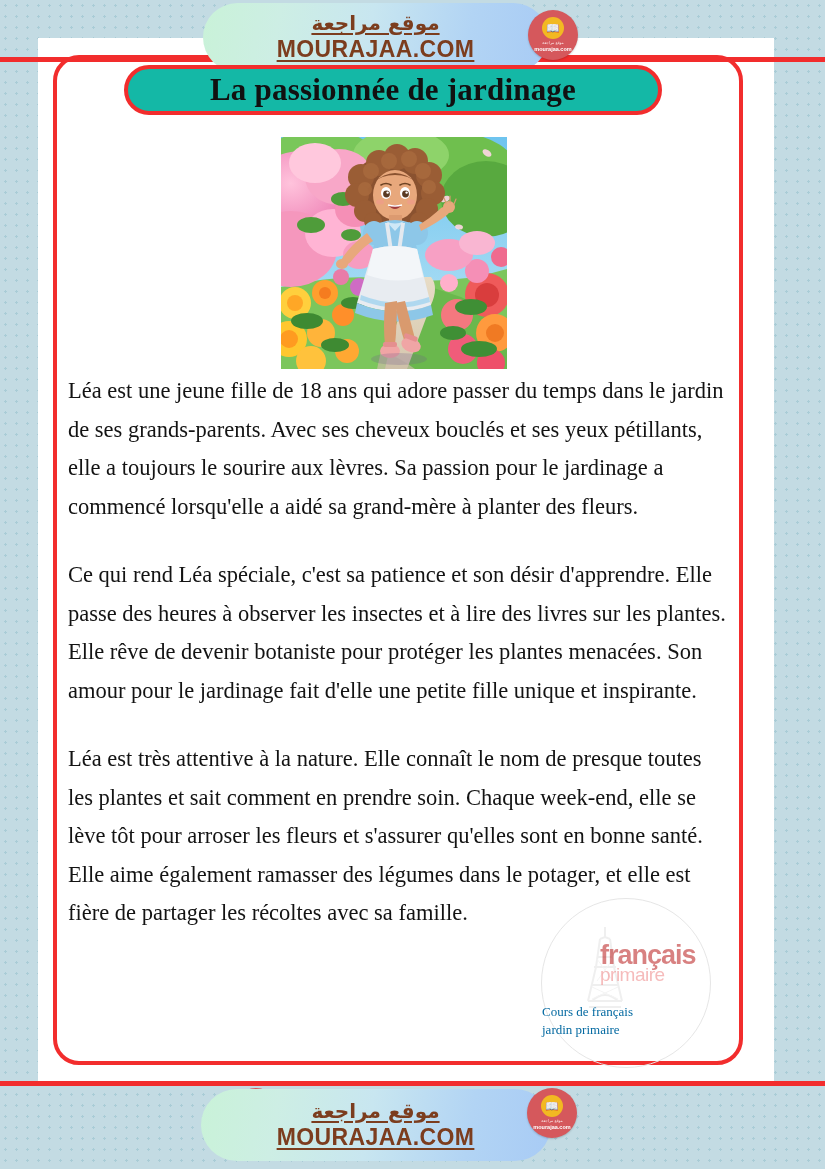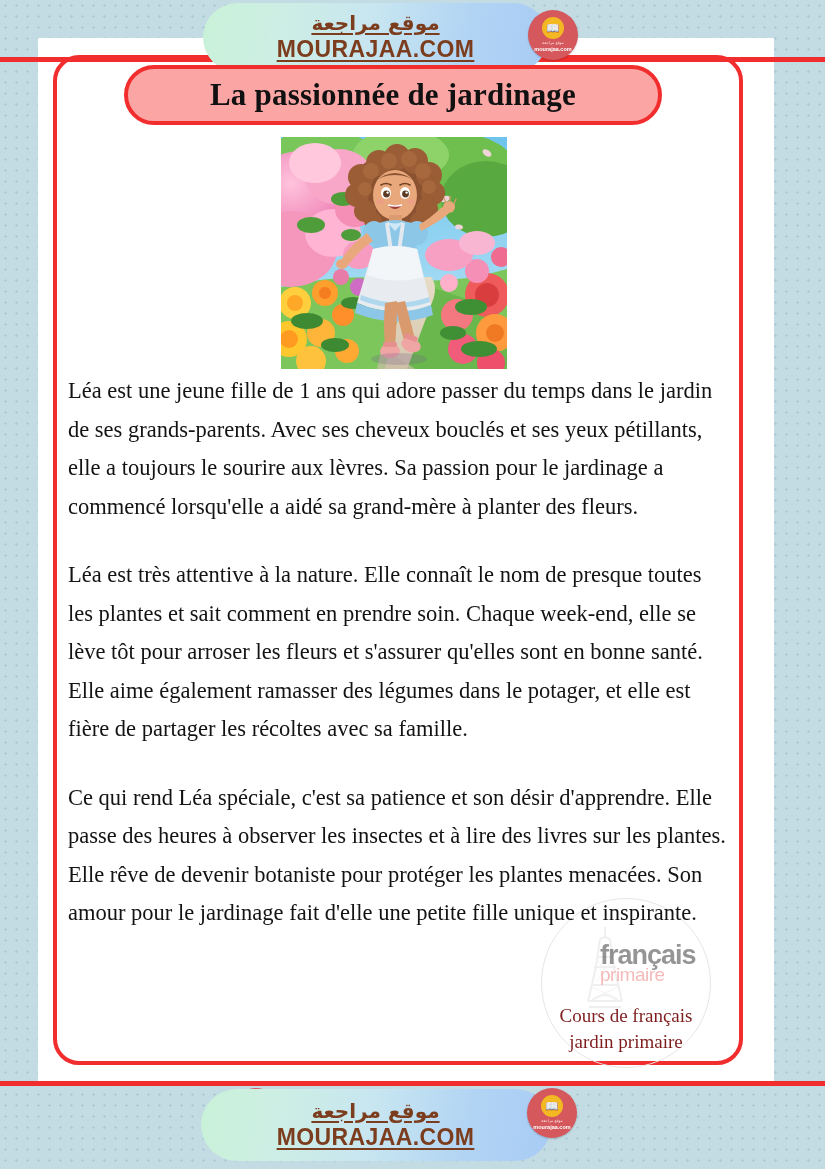--- a/index.html
+++ b/index.html
@@ -139,22 +139,22 @@
   }
   #banner-rule-top    { top: 57px; }
   #banner-rule-bottom { top: 1081px; }
 
   
   #title-pill {
     position: absolute;
     left: 124px;
     top: 65px;
     width: 538px;
-    height: 60px;
-    background: #fca5a5;
+    height: 50px;
+    background: #14b8a6;
     border: 4px solid #f22d2d;
     border-radius: 30px;
     display: flex;
     align-items: center;
     justify-content: center;
     z-index: 5;
   }
   #title-text {
     font-family: "Liberation Serif", serif;
     font-size: 31px;
@@ -218,34 +218,34 @@
   }
   #watermark-brand {
     position: absolute;
     left: 58px; top: 44px;
     text-align: left;
     line-height: .92;
   }
   #watermark-fr {
     font-family: "Liberation Sans", sans-serif;
     font-size: 27px; font-weight: bold;
-    color: #404040; opacity: .55; letter-spacing: -1px;
+    color: #b91c1c; opacity: .55; letter-spacing: -1px;
   }
   #watermark-pr {
     font-family: "Liberation Sans", sans-serif;
     font-size: 19px; font-weight: normal;
     color: #f08e8e; opacity: .6; letter-spacing: -.5px;
     margin-top: -2px;
   }
   .watermark-sub {
     font-family: "Liberation Serif", serif;
-    font-size: 19px;
-    color: #7f1d1d;
+    font-size: 13px;
+    color: #0369a1;
     line-height: 1.35;
-    text-align: center;
+    text-align: left;
   }
   #watermark-sub-wrap {
     position: absolute;
     left: 0; right: 0; top: 104px;
   }
 </style>
 </head>
 <body>
 
 <div id="page-sheet"></div>
@@ -452,23 +452,23 @@
     <ellipse cx="109" cy="214" rx="10" ry="7" fill="#f0a5a5"></ellipse>
     <ellipse cx="130" cy="208" rx="10" ry="7" fill="#f0a5a5" transform="rotate(20 130 208)"></ellipse>
     <rect x="102" y="205" width="14" height="5" rx="2" fill="#e58f8f"></rect>
     <rect x="123" y="198" width="14" height="5" rx="2" fill="#e58f8f" transform="rotate(20 130 200)"></rect>
 
     <ellipse cx="118" cy="222" rx="28" ry="6" fill="#6f5a8a" opacity=".25"></ellipse>
   </svg>
 </div>
 
 <div id="story-body">
-  <p class="story-paragraph">Léa est une jeune fille de 1 ans qui adore passer du temps dans le jardin de ses grands-parents. Avec ses cheveux bouclés et ses yeux pétillants, elle a toujours le sourire aux lèvres. Sa passion pour le jardinage a commencé lorsqu'elle a aidé sa grand-mère à planter des fleurs.</p>
+  <p class="story-paragraph">Léa est une jeune fille de 18 ans qui adore passer du temps dans le jardin de ses grands-parents. Avec ses cheveux bouclés et ses yeux pétillants, elle a toujours le sourire aux lèvres. Sa passion pour le jardinage a commencé lorsqu'elle a aidé sa grand-mère à planter des fleurs.</p>
+  <p class="story-paragraph">Ce qui rend Léa spéciale, c'est sa patience et son désir d'apprendre. Elle passe des heures à observer les insectes et à lire des livres sur les plantes. Elle rêve de devenir botaniste pour protéger les plantes menacées. Son amour pour le jardinage fait d'elle une petite fille unique et inspirante.</p>
   <p class="story-paragraph">Léa est très attentive à la nature. Elle connaît le nom de presque toutes les plantes et sait comment en prendre soin. Chaque week-end, elle se lève tôt pour arroser les fleurs et s'assurer qu'elles sont en bonne santé. Elle aime également ramasser des légumes dans le potager, et elle est fière de partager les récoltes avec sa famille.</p>
-  <p class="story-paragraph">Ce qui rend Léa spéciale, c'est sa patience et son désir d'apprendre. Elle passe des heures à observer les insectes et à lire des livres sur les plantes. Elle rêve de devenir botaniste pour protéger les plantes menacées. Son amour pour le jardinage fait d'elle une petite fille unique et inspirante.</p>
 </div>
 
 <div id="watermark">
   <div id="watermark-tower">
     <svg width="58" height="100" viewBox="0 0 58 100" xmlns="http://www.w3.org/2000/svg">
       <g stroke="#b9b9b9" stroke-width="2" fill="none">
         <path d="M29 4 L29 14"></path>
         <path d="M24 16 L29 14 L34 16"></path>
         <path d="M24 16 L20 44"></path>
         <path d="M34 16 L38 44"></path>

